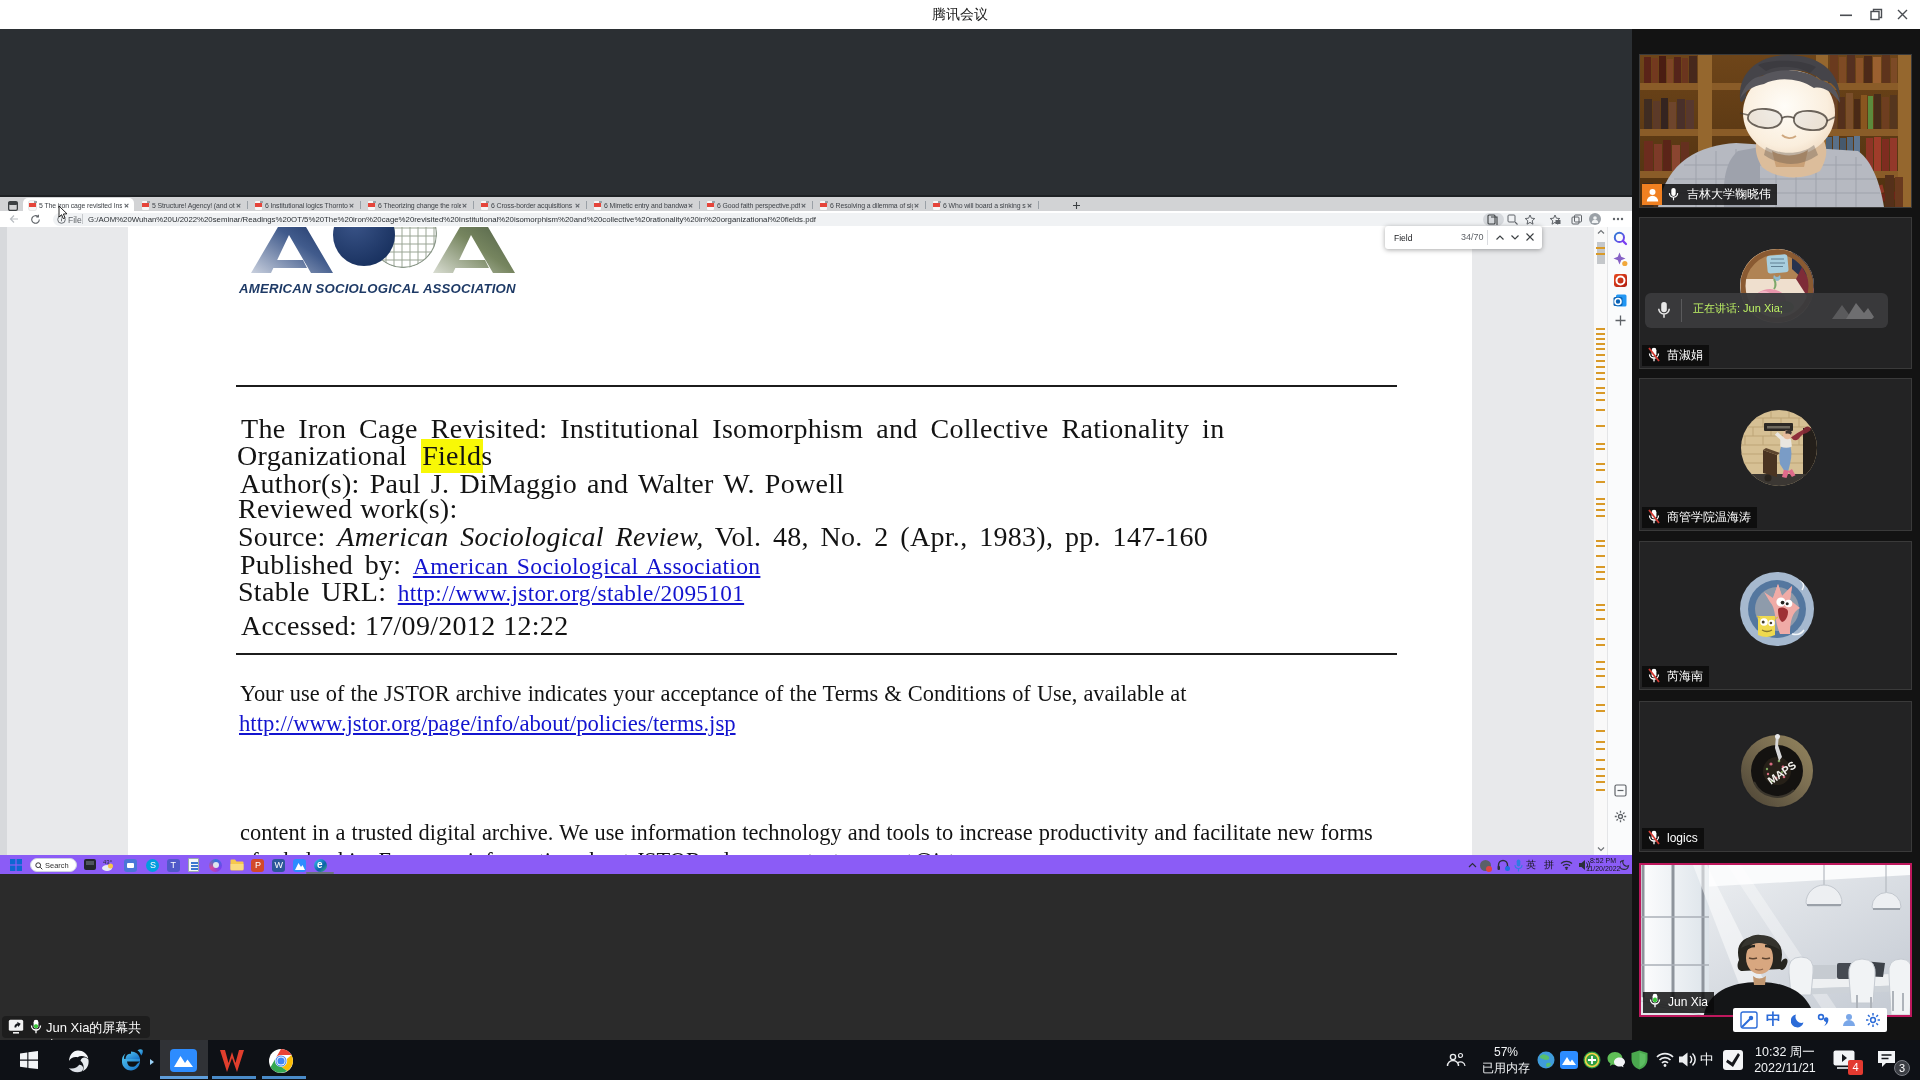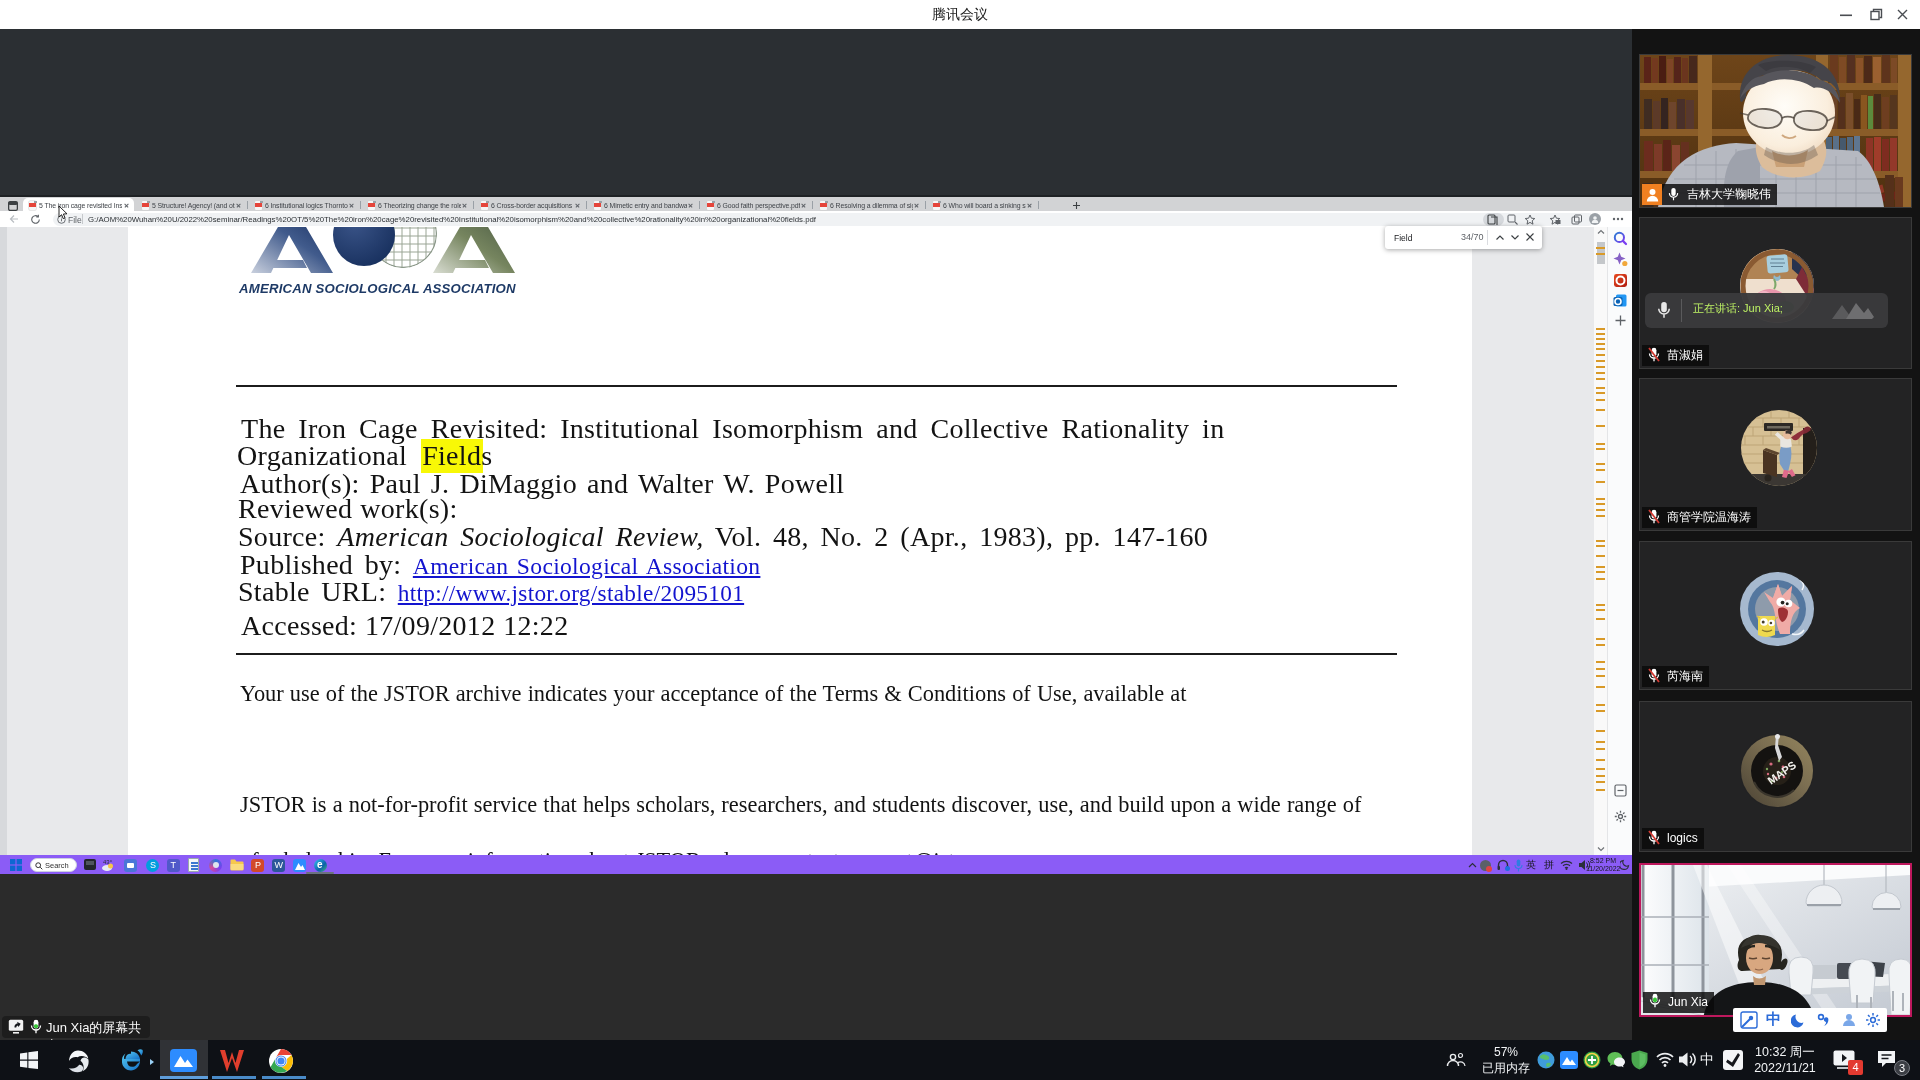--- a/index.html
+++ b/index.html
@@ -265,21 +265,22 @@
         <div class="doc-serif t1" style="left:113px;top:187.6px;word-spacing:5.6px">The Iron Cage Revisited: Institutional Isomorphism and Collective Rationality in</div>
         <div class="doc-serif t1" style="left:109px;top:214.6px;word-spacing:7.8px">Organizational <span style="background:#f8f806;padding:1px 2px 2px 1px;margin:-1px -2px -2px -1px">Field</span>s</div>
         <div class="doc-serif t1" style="left:112px;top:242.5px;word-spacing:2.8px">Author(s): Paul J. DiMaggio and Walter W. Powell</div>
         <div class="doc-serif t1" style="left:110px;top:268px;word-spacing:0.6px">Reviewed work(s):</div>
         <div class="doc-serif t1" style="left:110px;top:295.5px;word-spacing:4.4px">Source: <i>American Sociological Review,</i> Vol. 48, No. 2 (Apr., 1983), pp. 147-160</div>
         <div class="doc-serif t1" style="left:112px;top:323.6px;word-spacing:4.2px">Published by: <a class="lk" style="font-size:23.6px;word-spacing:2.4px">American Sociological Association</a></div>
         <div class="doc-serif t1" style="left:110px;top:351px;word-spacing:4.2px">Stable URL: <a class="lk" style="font-size:23.3px">http://www.jstor.org/stable/2095101</a></div>
         <div class="doc-serif t1" style="left:113px;top:385px;word-spacing:0.4px">Accessed: 17/09/2012 12:22</div>
 
         <div class="doc-serif t2" style="left:112px;top:456px">Your use of the JSTOR archive indicates your acceptance of the Terms &amp; Conditions of Use, available at</div>
-        <div class="doc-serif t2" style="left:112px;top:567px">JSTOR is a not-for-profit service that helps scholars, researchers, and students discover, use, and build upon a wide range of</div>
+        <div class="doc-serif t2" style="left:111px;top:486px;font-size:22.7px"><a class="lk">http://www.jstor.org/page/info/about/policies/terms.jsp</a></div>
+        <div class="doc-serif t2" style="left:112px;top:595px">content in a trusted digital archive. We use information technology and tools to increase productivity and facilitate new forms</div>
         <div class="doc-serif t2" style="left:112px;top:623px">of scholarship. For more information about JSTOR, please contact support@jstor.org.</div>
       </div>
       <div id="pdfscroll" class="abs">
         <svg class="abs" style="left:3px;top:2px" width="8" height="6" viewBox="0 0 8 6">
             <path d="M1 4.5 L4 1.5 L7 4.5" stroke="#707478" stroke-width="1.2" fill="none"></path>
           </svg>
         <svg class="abs" style="left:3px;top:619px" width="8" height="6" viewBox="0 0 8 6">
             <path d="M1 1.5 L4 4.5 L7 1.5" stroke="#707478" stroke-width="1.2" fill="none"></path>
           </svg>
         <div class="abs" style="left:2.5px;top:15px;width:8px;height:22px;background:#c4c7ca"></div>

